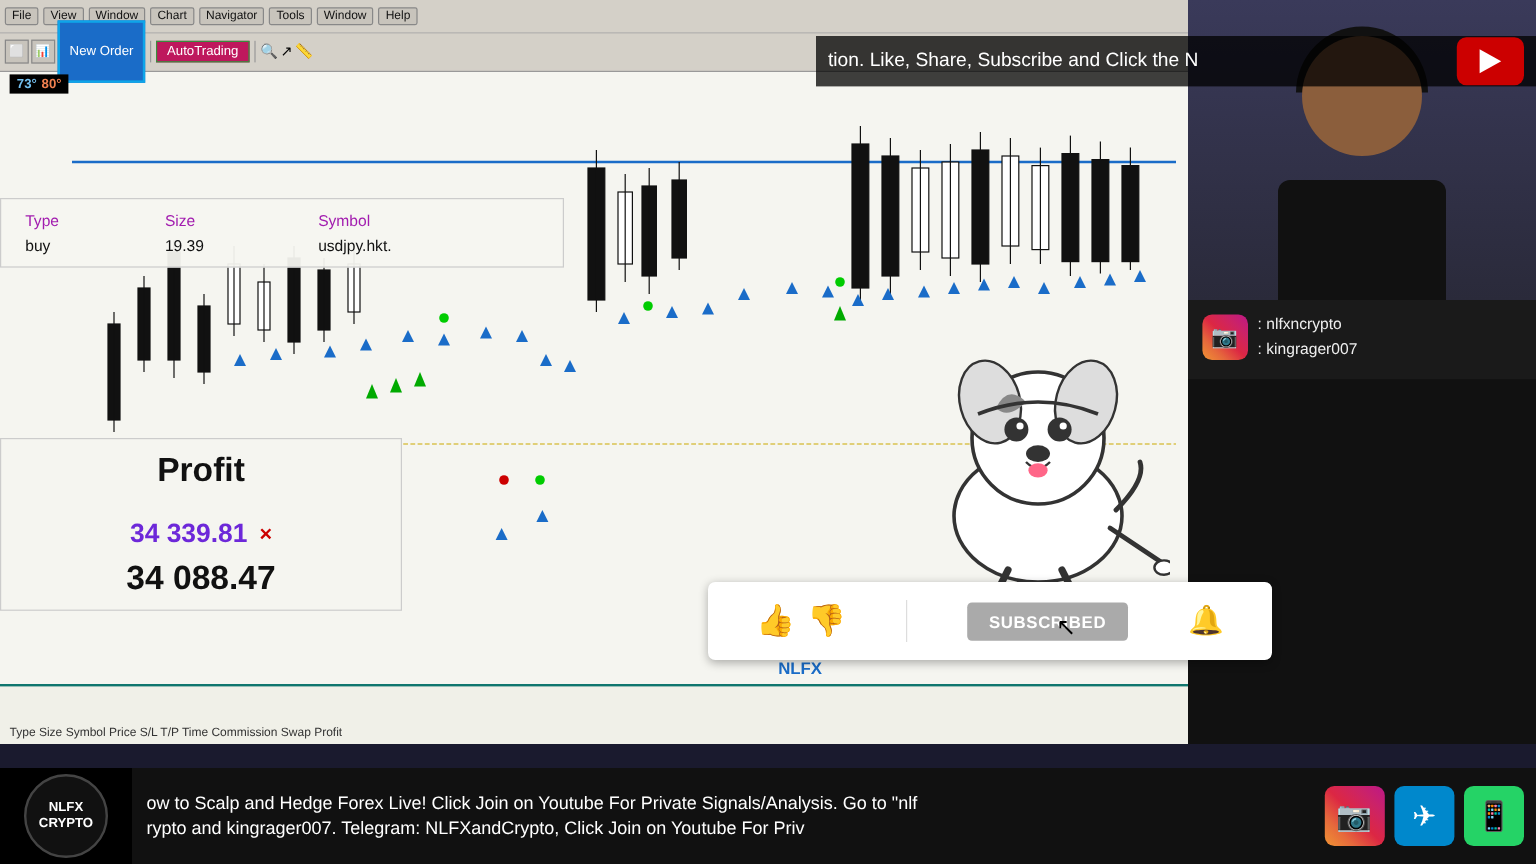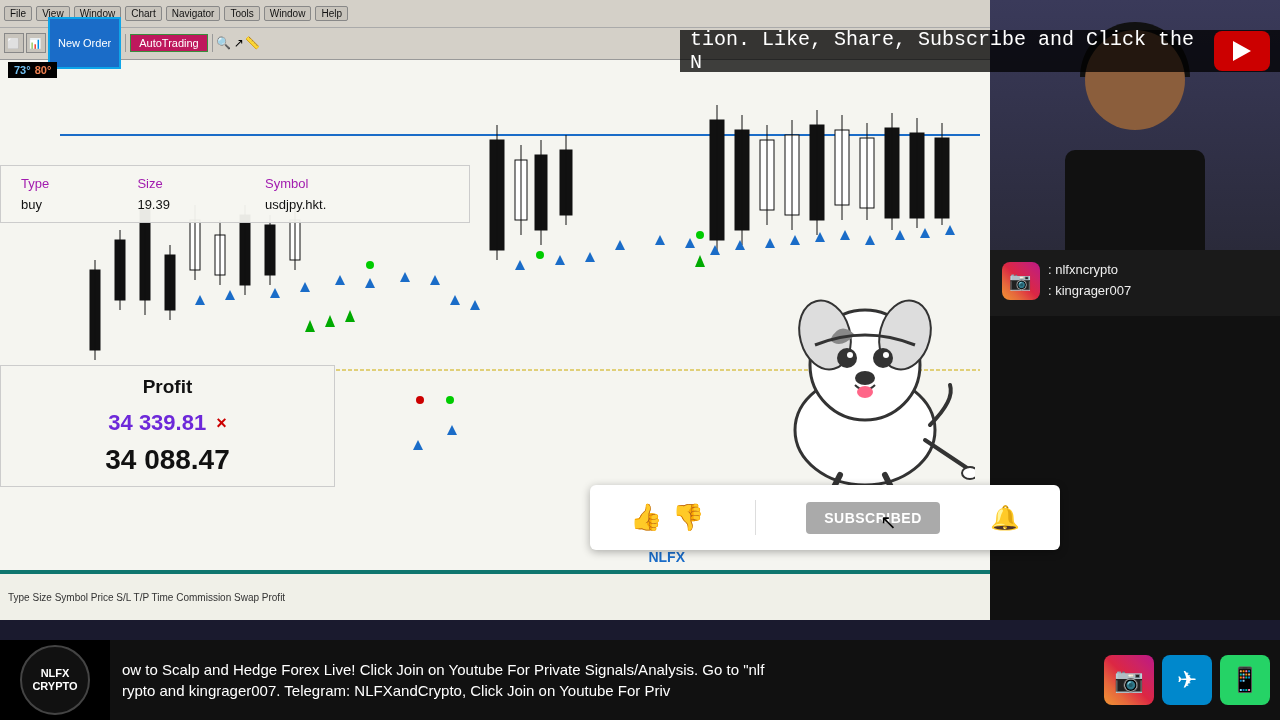--- a/index.html
+++ b/index.html
@@ -118,25 +118,25 @@
       position: absolute;
       top: 365px;
       left: 0;
       width: 335px;
       background: #f5f5f0;
       border: 1px solid #ccc;
       z-index: 20;
       padding: 10px 15px;
     }
     #profit-label {
-      font-size: 19px;
+      font-size: 28px;
       font-weight: bold;
       color: #111;
       text-align: center;
-      margin-bottom: 12px;
+      margin-bottom: 24px;
     }
     #profit-value-row {
       display: flex;
       align-items: center;
       justify-content: center;
       gap: 10px;
       margin-bottom: 8px;
     }
     #profit-value {
       font-size: 22px;
@@ -294,23 +294,23 @@
     }
     .social-handle { color: #eee; font-size: 13px; line-height: 1.6; }
 
     #chart-lower {
       position: absolute;
       top: 570px;
       left: 0;
       width: 990px;
       height: 50px;
       background: #f0f0e8;
-      border-top: 4px solid #0f766e;
-      display: flex;
-      align-items: center;
+      border-top: 2px solid #0f766e;
+      display: flex;
+      align-items: flex-end;
       padding: 4px 8px;
       font-size: 10px;
       color: #333;
       overflow: hidden;
     }
     #chart-lower-text {
       white-space: nowrap;
       overflow: hidden;
       text-overflow: ellipsis;
     }
@@ -324,23 +324,22 @@
       height: 42px;
       background: rgba(0,0,0,0.75);
       display: flex;
       align-items: center;
       gap: 10px;
       padding: 0 10px;
       z-index: 50;
     }
     #yt-banner-text {
       color: #fff;
-      font-size: 20px;
+      font-size: 16px;
       flex: 1;
-      font-family: Liberation Mono, monospace;
     }
     #yt-logo-box {
       width: 56px;
       height: 40px;
       background: #cc0000;
       border-radius: 8px;
       display: flex;
       align-items: center;
       justify-content: center;
     }

